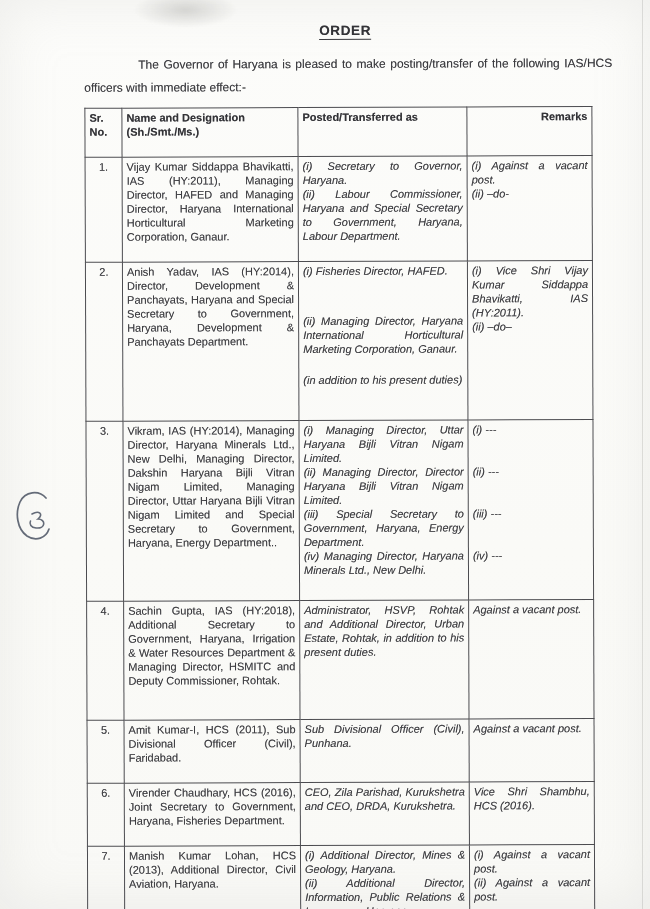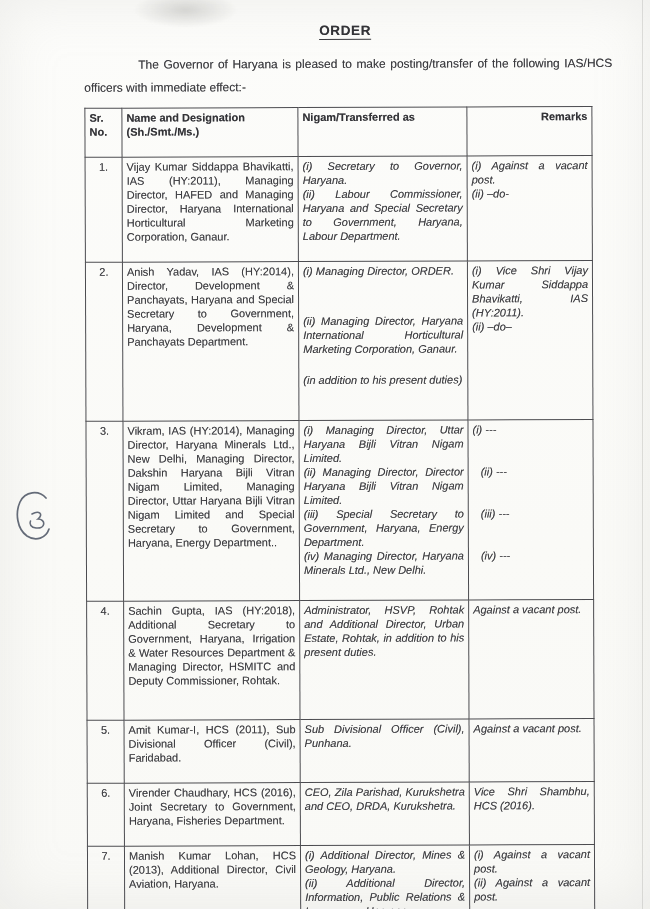--- a/index.html
+++ b/index.html
@@ -66,21 +66,21 @@
     padding: 2px 4px 18px 4px;
     overflow: hidden;
   }
   th { font-weight: bold; text-align: left; font-size: 11px; line-height: 14px; color: #333337; }
   th.th-remarks { text-align: right; vertical-align: middle; }
   td.sr { text-align: center; padding-top: 3px; }
   td.name, td.posted, td.remarks { text-align: justify; }
   td p { margin: 0; font-style: italic; }
   .gap-xl { margin-top: 36px; }
   .gap-lg { margin-top: 17px; }
-  .gap-2l { margin-top: 28px; margin-left: 8px; }
+  .gap-2l { margin-top: 28px; }
 
   tr.hdr { height: 38px; }
   tr.r1 { height: 98px; }
   tr.r2 { height: 159px; }
   tr.r3 { height: 180px; }
   tr.r4 { height: 119px; }
   tr.r5 { height: 42px; }
   tr.r6 { height: 63px; }
   tr.r7 { height: 110px; }
 
@@ -120,21 +120,21 @@
       <thead>
         <tr class="hdr">
           <th>
             <span>Sr.</span><br>
             <span>No.</span>
           </th>
           <th>
             <span>Name and Designation</span><br>
             <span>(Sh./Smt./Ms.)</span>
           </th>
-          <th>Nigam/Transferred as</th>
+          <th>Posted/Transferred as</th>
           <th class="th-remarks">Remarks</th>
         </tr>
       </thead>
       <tbody>
 
         <tr class="r1">
           <td class="sr">1.</td>
           <td class="name">Vijay Kumar Siddappa Bhavikatti, IAS (HY:2011), Managing Director, HAFED and Managing Director, Haryana International Horticultural Marketing Corporation, Ganaur.</td>
           <td class="posted">
             <p>(i) Secretary to Governor, Haryana.</p>
@@ -143,21 +143,21 @@
           <td class="remarks">
             <p>(i) Against a vacant post.</p>
             <p>(ii) –do-</p>
           </td>
         </tr>
 
         <tr class="r2">
           <td class="sr">2.</td>
           <td class="name">Anish Yadav, IAS (HY:2014), Director, Development &amp; Panchayats, Haryana and Special Secretary to Government, Haryana, Development &amp; Panchayats Department.</td>
           <td class="posted">
-            <p>(i) Managing Director, ORDER.</p>
+            <p>(i) Fisheries Director, HAFED.</p>
             <p class="gap-xl">(ii) Managing Director, Haryana International Horticultural Marketing Corporation, Ganaur.</p>
             <p class="gap-lg">(in addition to his present duties)</p>
           </td>
           <td class="remarks">
             <p>(i) Vice Shri Vijay Kumar Siddappa Bhavikatti, IAS (HY:2011).</p>
             <p>(ii) –do–</p>
           </td>
         </tr>
 
         <tr class="r3">

